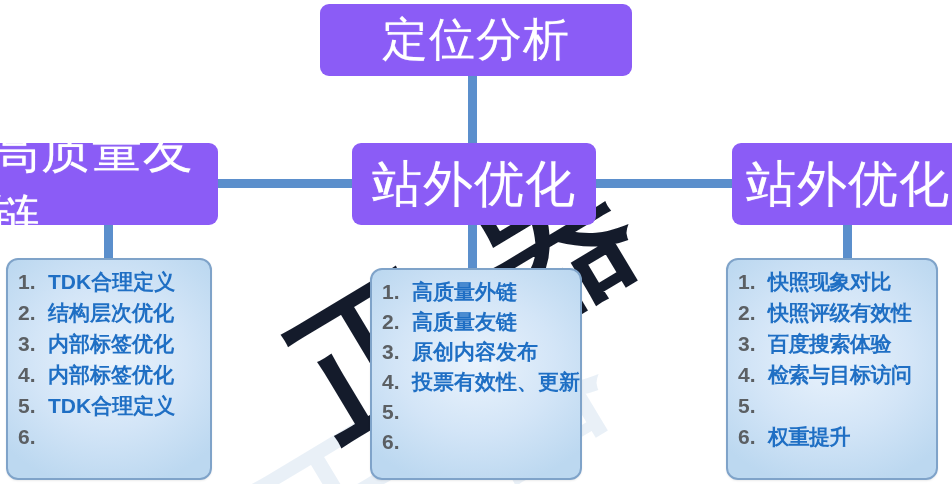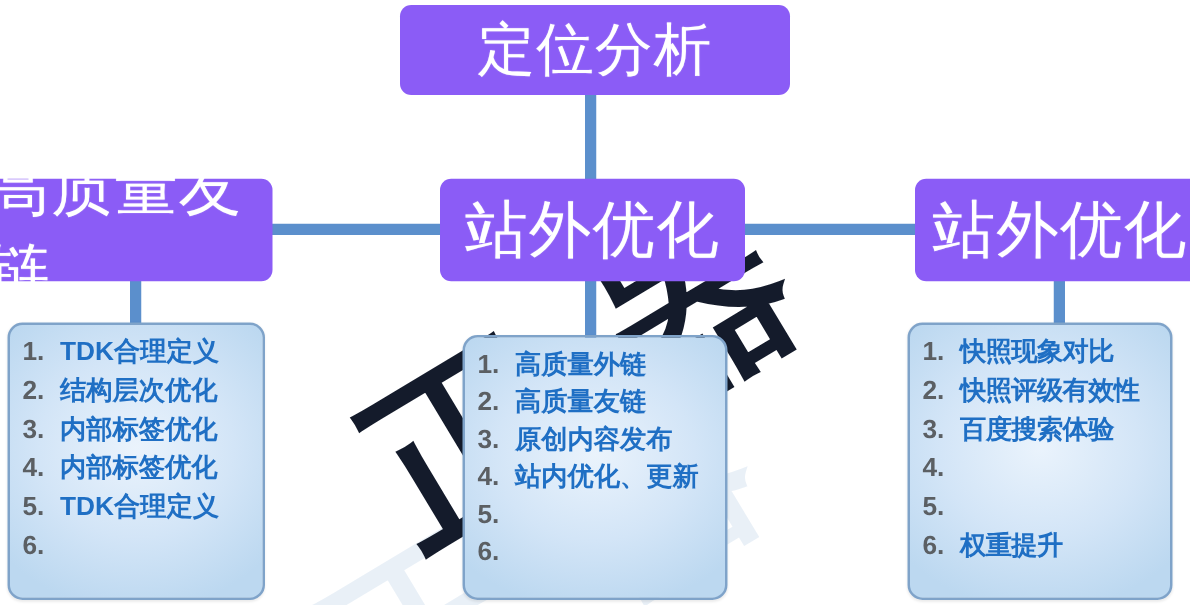--- a/index.html
+++ b/index.html
@@ -201,21 +201,21 @@
     <div class="li">
       <span class="li-num">2.</span>
       <span class="li-txt">高质量友链</span>
     </div>
     <div class="li">
       <span class="li-num">3.</span>
       <span class="li-txt">原创内容发布</span>
     </div>
     <div class="li">
       <span class="li-num">4.</span>
-      <span class="li-txt">站内优化、更新</span>
+      <span class="li-txt">投票有效性、更新</span>
     </div>
     <div class="li">
       <span class="li-num">5.</span>
     </div>
     <div class="li">
       <span class="li-num">6.</span>
     </div>
   </div>
 
   <div class="listbox lb-right">
@@ -226,20 +226,21 @@
     <div class="li">
       <span class="li-num">2.</span>
       <span class="li-txt">快照评级有效性</span>
     </div>
     <div class="li">
       <span class="li-num">3.</span>
       <span class="li-txt">百度搜索体验</span>
     </div>
     <div class="li">
       <span class="li-num">4.</span>
+      <span class="li-txt">检索与目标访问</span>
     </div>
     <div class="li">
       <span class="li-num">5.</span>
     </div>
     <div class="li">
       <span class="li-num">6.</span>
       <span class="li-txt">权重提升</span>
     </div>
   </div>
 

